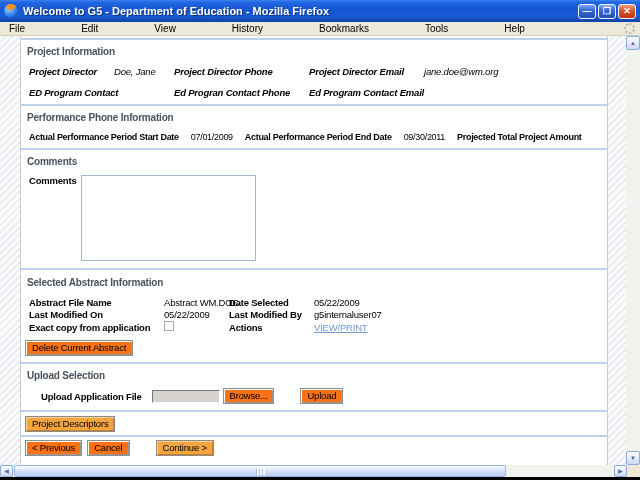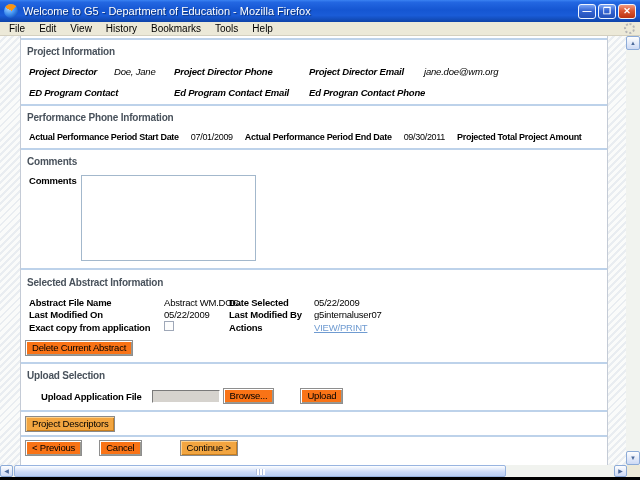--- a/index.html
+++ b/index.html
@@ -8,32 +8,32 @@
   .window { position:relative; width:640px; height:480px; background:#000; overflow:hidden; }
 
   
   .titlebar { position:absolute; top:0; left:0; right:0; height:22px;
     background:linear-gradient(180deg,#3b83f2 0%,#2367e2 10%,#1556d2 45%,#1a5cd8 70%,#0e43a8 100%);
     display:flex; align-items:center; padding:0 4px; }
   .ff-icon { position:relative; width:14px; height:14px; border-radius:50%; flex:0 0 auto;
     background:radial-gradient(circle at 35% 30%, #aad6ff 0%, #4292f0 45%, #1b5cc8 75%, #0d3d96 100%); }
   .ff-icon::after { content:""; position:absolute; inset:0; border-radius:50%;
     background:conic-gradient(from 300deg at 52% 48%, rgba(255,146,10,.95) 0 110deg, transparent 110deg); }
-  .title { color:#fff; font-weight:normal; font-size:11px; margin-left:5px; flex:1;
+  .title { color:#fff; font-weight:bold; font-size:11px; margin-left:5px; flex:1;
     text-shadow:1px 1px 1px #0a2f73; white-space:nowrap; overflow:hidden; }
   .winbtns { display:flex; gap:2px; }
   .wbtn { width:18px; height:15px; border-radius:3px; border:1px solid #eef4ff; color:#fff;
     font-size:9px; line-height:13px; text-align:center; font-weight:bold; }
   .wbtn.minmax { background:linear-gradient(180deg,#7ba4f5,#3464d2 45%,#2350b8); }
   .wbtn.close { background:linear-gradient(180deg,#f09a80,#da5632 45%,#bc3412); }
 
   
   .menubar { position:absolute; top:22px; left:0; right:0; height:14px; background:#ece9d8;
     border-bottom:1px solid #d4d0c0; display:flex; align-items:center; font-size:10px; color:#000;
-    padding-left:2px; }
+    padding-left:2px;gap:42px; }
   .menu-item { padding:0 7px; line-height:13px; }
   .throbber { margin-left:auto; margin-right:5px; width:11px; height:11px; border-radius:50%;
     border:2px dotted #b5b5b5; }
 
   
   .page { position:absolute; top:36px; left:0; right:14px; bottom:15px;
     background:repeating-linear-gradient(135deg,#fafbfa 0 3px,#e9edf1 3px 5px); overflow:hidden; }
   .content { position:absolute; top:0; left:20px; width:588px; bottom:0; background:#fff;
     border-left:1px solid #c4cbd6; border-right:1px solid #c4cbd6; overflow:hidden;
     font-size:9.5px; letter-spacing:-0.2px; color:#000; }
@@ -68,21 +68,21 @@
     box-shadow:inset 1px 1px 0 #ffd28e, inset -1px -1px 0 #c87f1f; }
   .ml4 { margin-left:4px; }
 
   .upload-row { display:flex; align-items:center; margin-left:20px; }
   .upload-row .lbl { margin-right:10px; }
   .file-input { width:68px; height:13px; background:#d6d3ce; border:1px solid #7a7a7a;
     border-right-color:#fff; border-bottom-color:#fff; margin-right:3px;
     font-size:9px; font-family:"Liberation Sans", sans-serif; padding:0 2px; }
   .gap26 { width:26px; }
 
-  .footer-row { display:flex; align-items:center; margin-left:4px; gap:17px;text-align:center; }
+  .footer-row { display:flex; align-items:center; margin-left:4px; gap:5px;text-align:center; }
   .footer-row .btn-orange { margin-left:21px; }
 
   
   .vscroll { position:absolute; top:36px; right:0; width:14px; bottom:15px; background:#f1f3ef; }
   .sbtn { position:absolute; left:0; width:14px; height:14px;
     background:linear-gradient(180deg,#fefefe,#ccd9f4); border:1px solid #8cabd8; border-radius:2px;
     color:#4c6a9b; font-size:6px; line-height:12px; text-align:center; }
   .sbtn.up { top:0; } .sbtn.down { bottom:0; }
   .hscroll { position:absolute; left:0; right:0; bottom:3px; height:12px; background:#f1f3ef; }
   .hbtn { position:absolute; top:0; width:13px; height:12px;
@@ -130,22 +130,22 @@
       <div class="sep mt2"></div>
       <div class="sec-title mt6">Project Information</div>
       <div class="grid-proj mt8">
         <span class="lbl">Project Director</span>
         <span class="val">Doe, Jane</span>
         <span class="lbl">Project Director Phone</span>
         <span class="lbl">Project Director Email</span>
         <span class="val">jane.doe@wm.org</span>
         <span class="lbl">ED Program Contact</span>
         <span></span>
+        <span class="lbl">Ed Progran Contact Phone</span>
         <span class="lbl">Ed Program Contact Email</span>
-        <span class="lbl">Ed Progran Contact Phone</span>
         <span></span>
       </div>
 
       <div class="sep mt5"></div>
       <div class="sec-title mt6">Performance Phone Information</div>
       <div class="row-flex tight mt7">
         <span class="lbl">Actual Performance Period Start Date</span>
         <span class="val">07/01/2009</span>
         <span class="lbl">Actual Performance Period End Date</span>
         <span class="val">09/30/2011</span>

